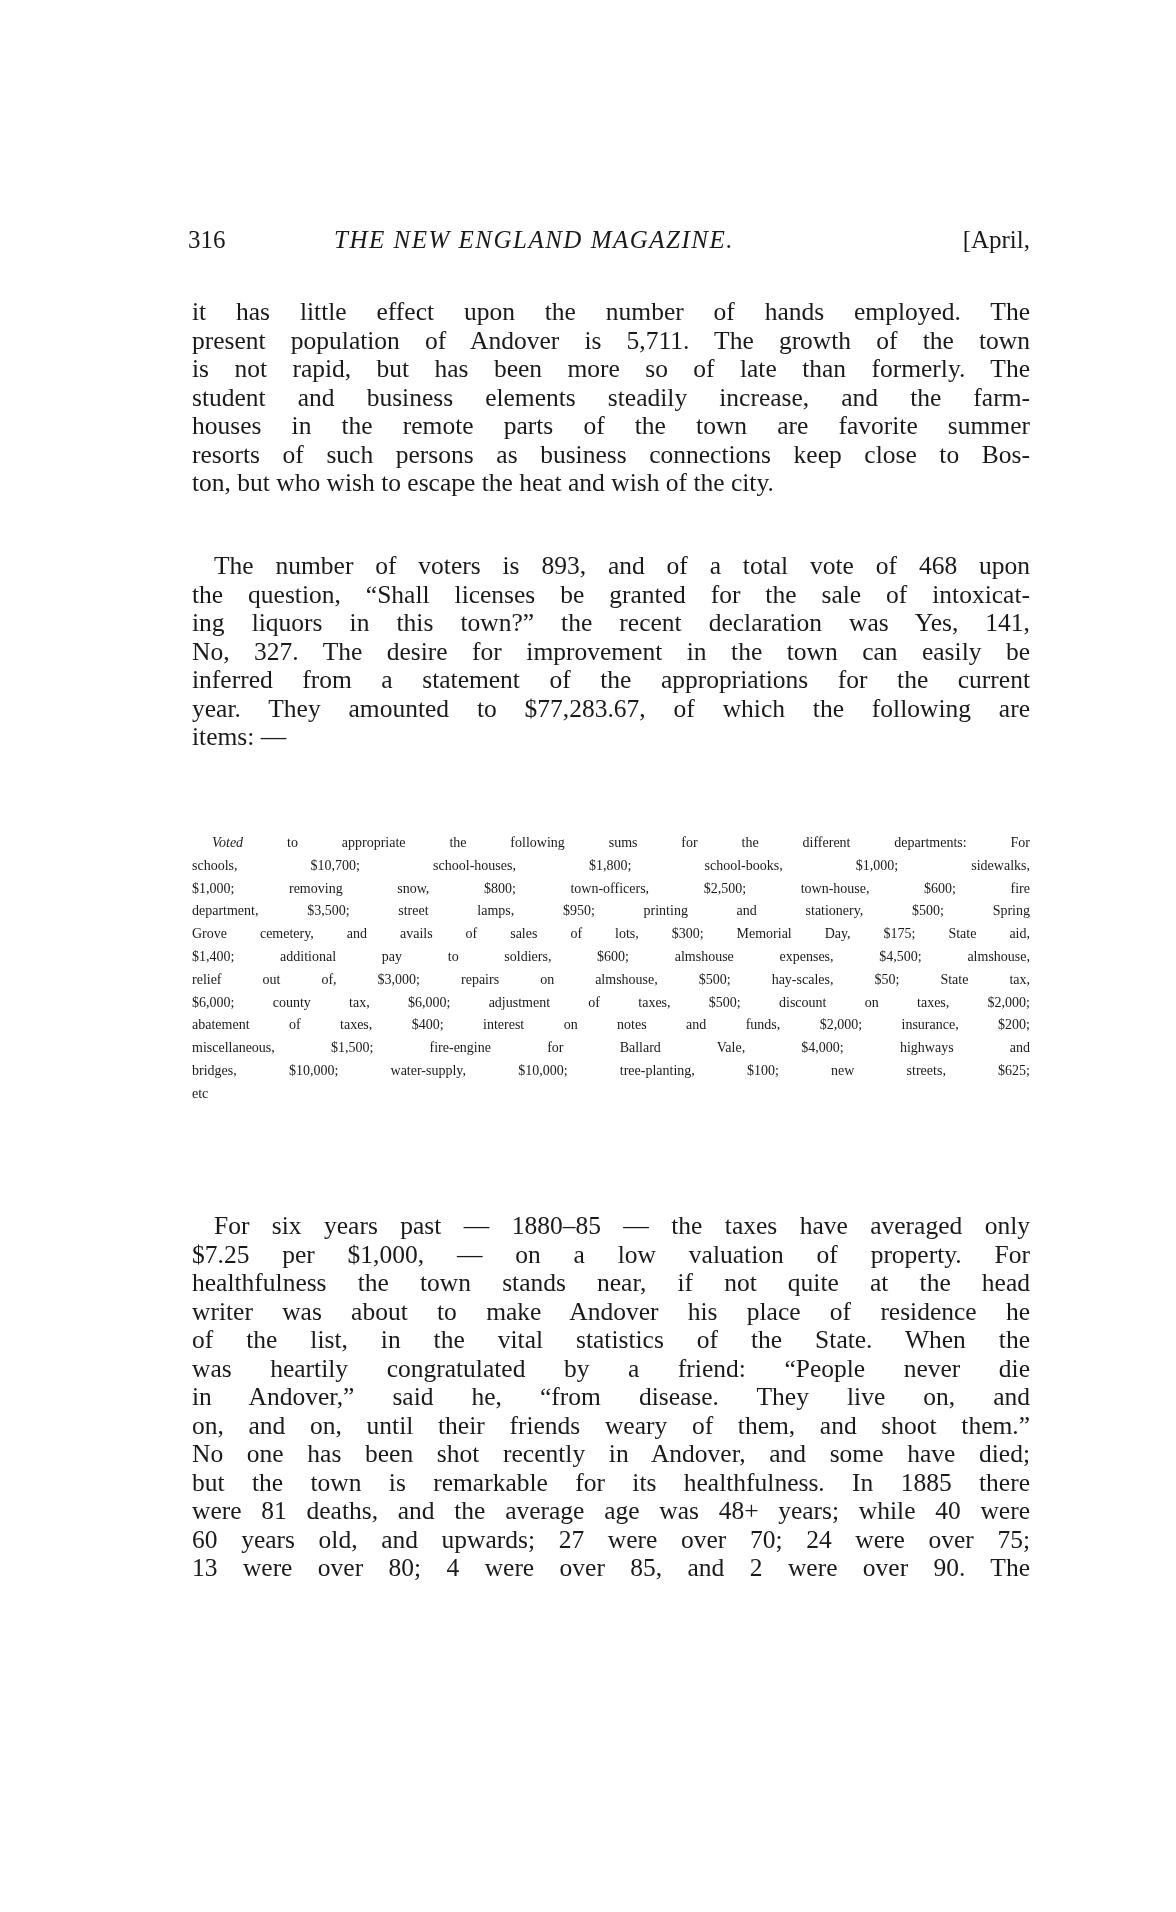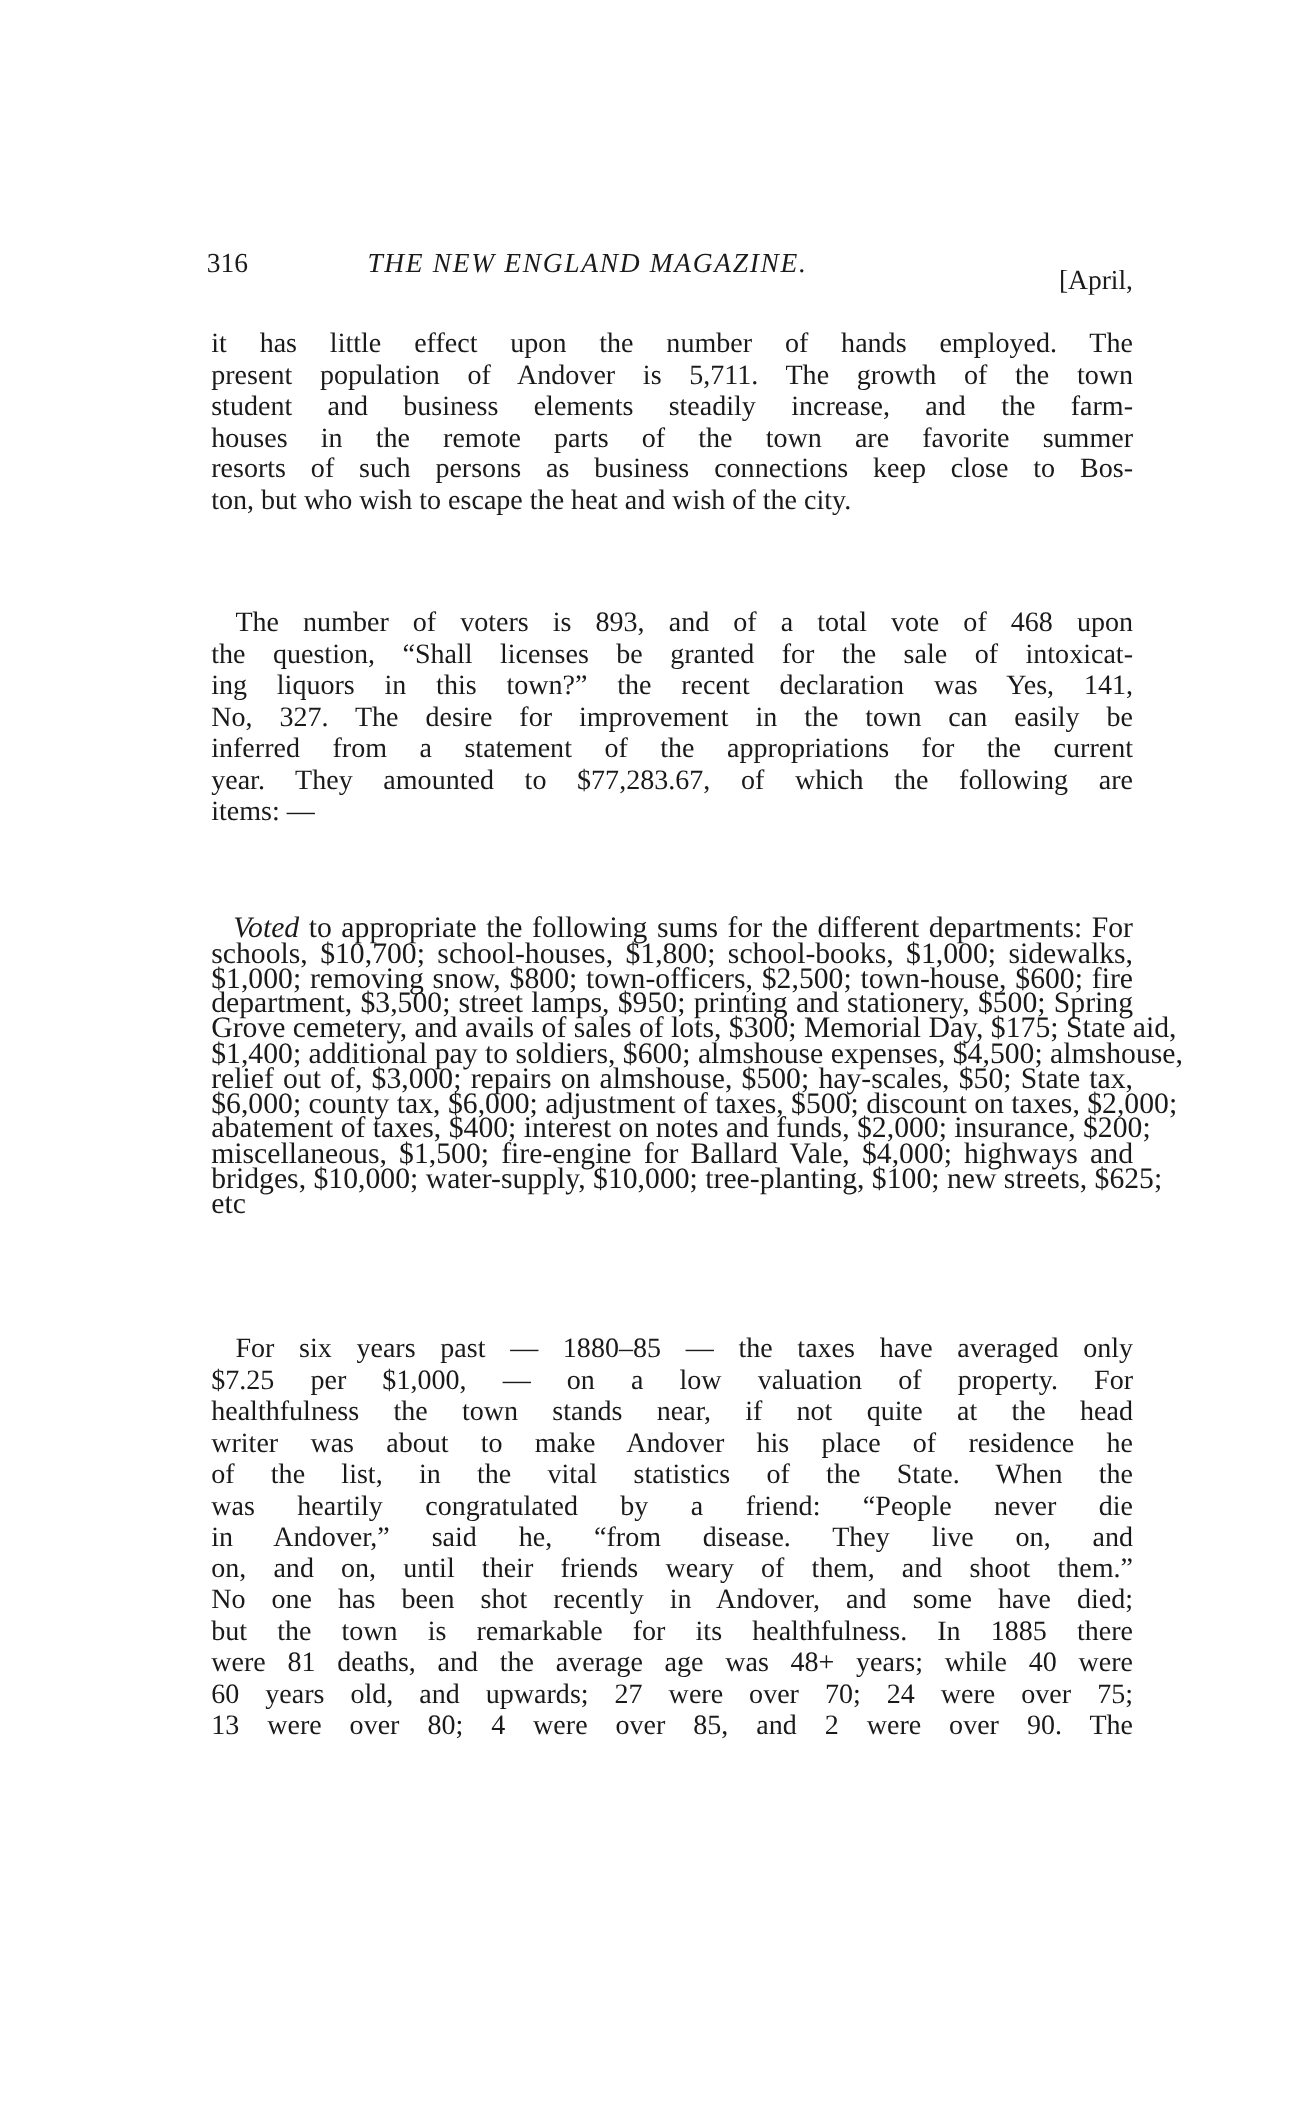--- a/index.html
+++ b/index.html
@@ -7,33 +7,33 @@
     width: 1176px; height: 1912px; position: relative; overflow: hidden;
     font-family: "Liberation Serif", "DejaVu Serif", serif; color: #1a1a1a;
   }
   .page { position: absolute; left: 0; top: 0; width: 1176px; height: 1912px; }
   .header {
     position: absolute; left: 188px; top: 226px; width: 842px; height: 40px;
     font-size: 25px;
   }
   .header .num { position: absolute; left: 0; top: 0; }
   .header .title { position: absolute; left: 146px; top: 0; font-style: italic; letter-spacing: 1.5px; }
-  .header .month { position: absolute; right: 0; top: 16px; margin-left: 40px; }
+  .header .month { position: absolute; right: 0; top: 0; margin-left: 40px; }
   .body-text {
     position: absolute; left: 192px; width: 838px;
     font-size: 25.5px; line-height: 28.5px; text-align: justify;
   }
   .body-text .line { display: block; text-align: justify; text-align-last: justify; white-space: nowrap; }
   .body-text .line.last { text-align-last: left; }
   .body-text .line.indent { padding-left: 22px; }
   .p1 { top: 298px; }
   .p2 { top: 552px; }
   .quote {
     position: absolute; left: 192px; top: 832px; width: 838px;
-    font-size: 27px; line-height: 22.8px;
+    font-size: 14px; line-height: 22.8px;
   }
   .quote .line { display: block; text-align: justify; text-align-last: justify; white-space: nowrap; }
   .quote .line.last { text-align-last: left; }
   .quote .line.indent { padding-left: 20px; }
   .quote em { font-style: italic; }
   .p3 { top: 1212px; }
 </style>
 </head>
 <body>
 
@@ -41,20 +41,21 @@
 
   <div class="header">
     <span class="num">316</span>
     <span class="title">THE NEW ENGLAND MAGAZINE.</span>
     <span class="month">[April,</span>
   </div>
 
   <div class="body-text p1">
     <span class="line">it has little effect upon the number of hands employed. The</span>
     <span class="line">present population of Andover is 5,711. The growth of the town</span>
+    <span class="line">is not rapid, but has been more so of late than formerly. The</span>
     <span class="line">student and business elements steadily increase, and the farm-</span>
     <span class="line">houses in the remote parts of the town are favorite summer</span>
     <span class="line">resorts of such persons as business connections keep close to Bos-</span>
     <span class="line last">ton, but who wish to escape the heat and wish of the city.</span>
   </div>
 
   <div class="body-text p2">
     <span class="line indent">The number of voters is 893, and of a total vote of 468 upon</span>
     <span class="line">the question, “Shall licenses be granted for the sale of intoxicat-</span>
     <span class="line">ing liquors in this town?” the recent declaration was Yes, 141,</span>

